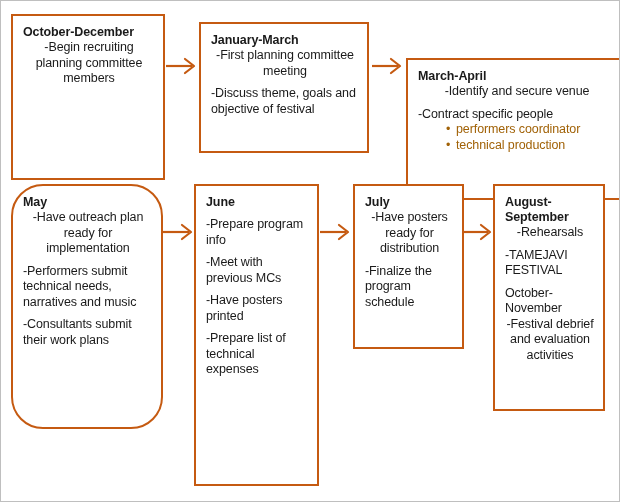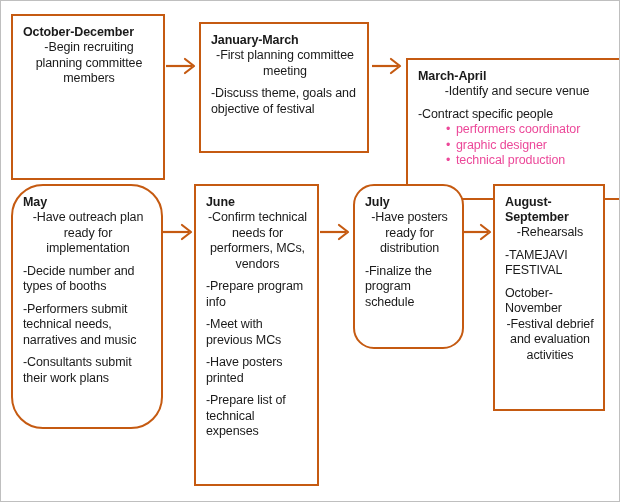--- a/index.html
+++ b/index.html
@@ -46,21 +46,21 @@
     text-align: center;
   }
   .bullets {
     list-style: none;
     margin: 0;
     padding: 0 0 0 28px;
   }
   .bullets li {
     font-size: 12.5px;
     line-height: 15.5px;
-    color: #ec4899;
+    color: #a16207;
     letter-spacing: -0.1px;
     position: relative;
     padding-left: 10px;
   }
   .bullets li::before {
     content: "\2022";
     position: absolute;
     left: 0;
     top: 0;
   }
@@ -101,57 +101,54 @@
       <path d="M19 2 L28 9 L19 16" stroke="#C55A11" stroke-width="2.2" fill="none" stroke-linecap="round" stroke-linejoin="round"></path>
     </svg>
   </div>
 
   <div class="node" style="left:405px; top:13px; width:220px; height:142px;margin-top:44px;">
     <div class="node-title">March-April</div>
     <div class="node-para tight">-Identify and secure venue</div>
     <div class="node-para">-Contract specific people</div>
     <ul class="bullets">
       <li>performers coordinator</li>
-      <li>graphic designer</li>
       <li>technical production</li>
     </ul>
   </div>
 
   <div class="node" style="left:10px; top:183px; width:152px; height:245px;border-radius:32px;">
     <div class="node-title">May</div>
     <div class="node-para tight">-Have outreach plan ready for implementation</div>
-    <div class="node-para">-Decide number and types of booths</div>
     <div class="node-para">-Performers  submit technical needs, narratives and music</div>
     <div class="node-para">-Consultants submit their work plans</div>
   </div>
 
   <div class="arrow" style="left:162px; top:222px; width:32px; height:18px;">
     <svg width="32" height="18" viewBox="0 0 32 18" aria-hidden="true">
       <path d="M0 9 H26" stroke="#C55A11" stroke-width="2.2" fill="none"></path>
       <path d="M19 2 L28 9 L19 16" stroke="#C55A11" stroke-width="2.2" fill="none" stroke-linecap="round" stroke-linejoin="round"></path>
     </svg>
   </div>
 
   <div class="node" style="left:193px; top:183px; width:125px; height:302px;">
     <div class="node-title">June</div>
-    <div class="node-para tight">-Confirm technical needs for performers, MCs, vendors</div>
     <div class="node-para">-Prepare program info</div>
     <div class="node-para">-Meet with previous MCs</div>
     <div class="node-para">-Have posters printed</div>
     <div class="node-para">-Prepare list of technical expenses</div>
   </div>
 
   <div class="arrow" style="left:319px; top:222px; width:32px; height:18px;">
     <svg width="32" height="18" viewBox="0 0 32 18" aria-hidden="true">
       <path d="M0 9 H26" stroke="#C55A11" stroke-width="2.2" fill="none"></path>
       <path d="M19 2 L28 9 L19 16" stroke="#C55A11" stroke-width="2.2" fill="none" stroke-linecap="round" stroke-linejoin="round"></path>
     </svg>
   </div>
 
-  <div class="node" style="left:352px; top:183px; width:111px; height:165px;border-radius:21px;">
+  <div class="node" style="left:352px; top:183px; width:111px; height:165px;">
     <div class="node-title">July</div>
     <div class="node-para tight">-Have posters ready for distribution</div>
     <div class="node-para">-Finalize the program schedule</div>
   </div>
 
   <div class="arrow" style="left:461px; top:222px; width:32px; height:18px;">
     <svg width="32" height="18" viewBox="0 0 32 18" aria-hidden="true">
       <path d="M0 9 H26" stroke="#C55A11" stroke-width="2.2" fill="none"></path>
       <path d="M19 2 L28 9 L19 16" stroke="#C55A11" stroke-width="2.2" fill="none" stroke-linecap="round" stroke-linejoin="round"></path>
     </svg>

